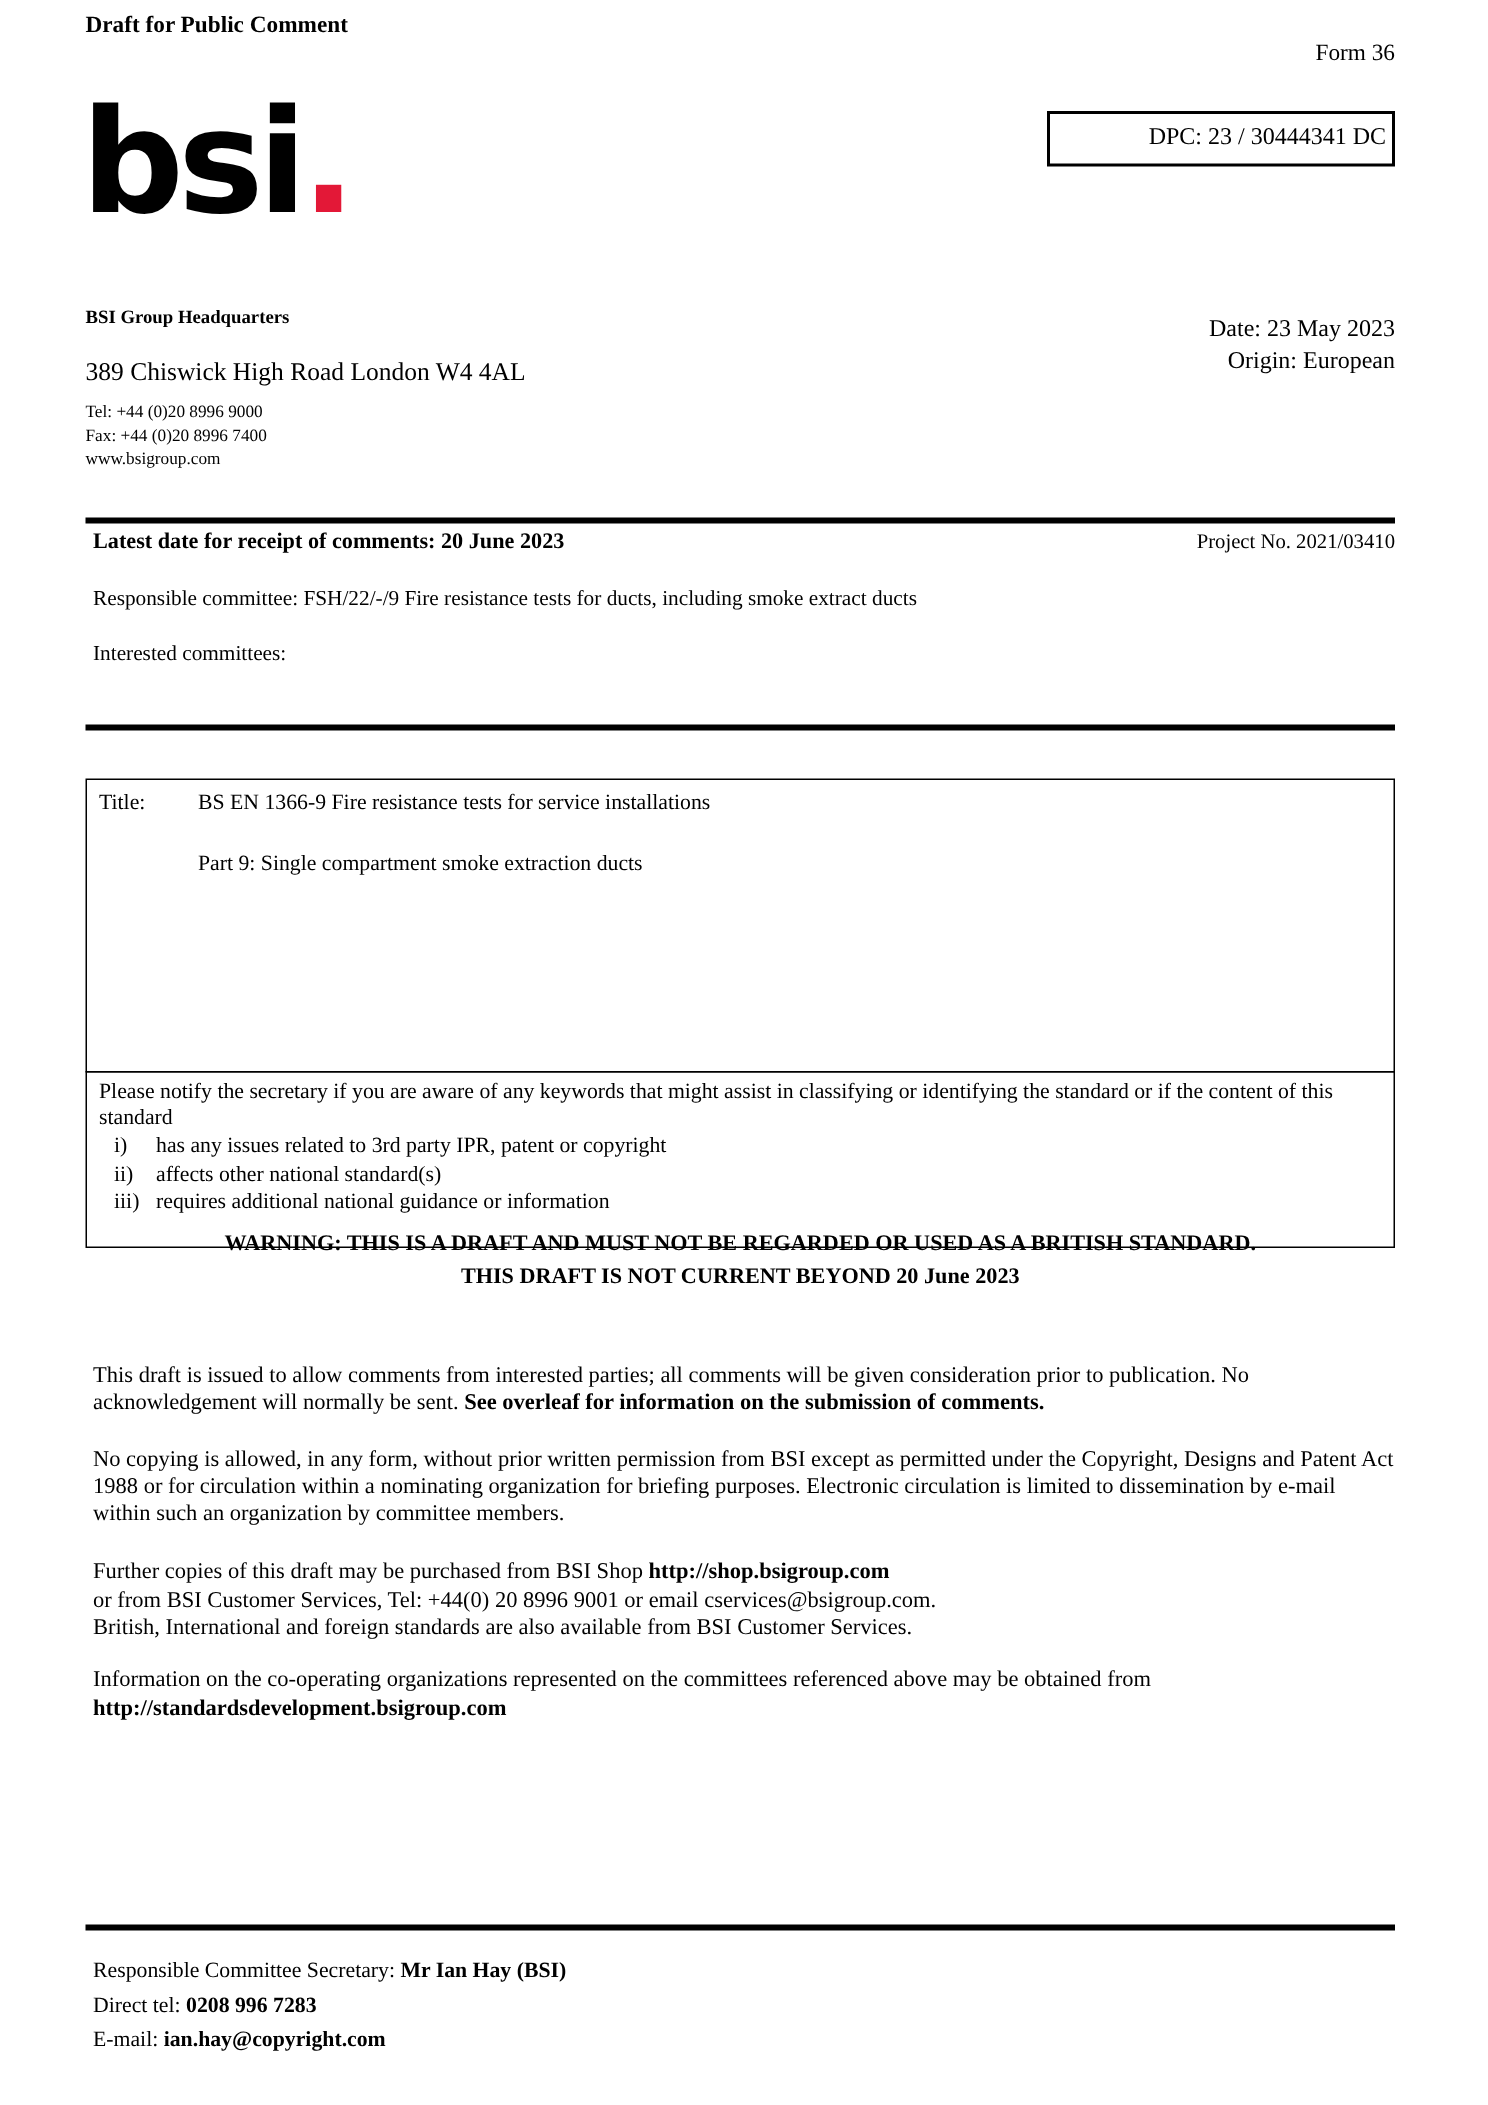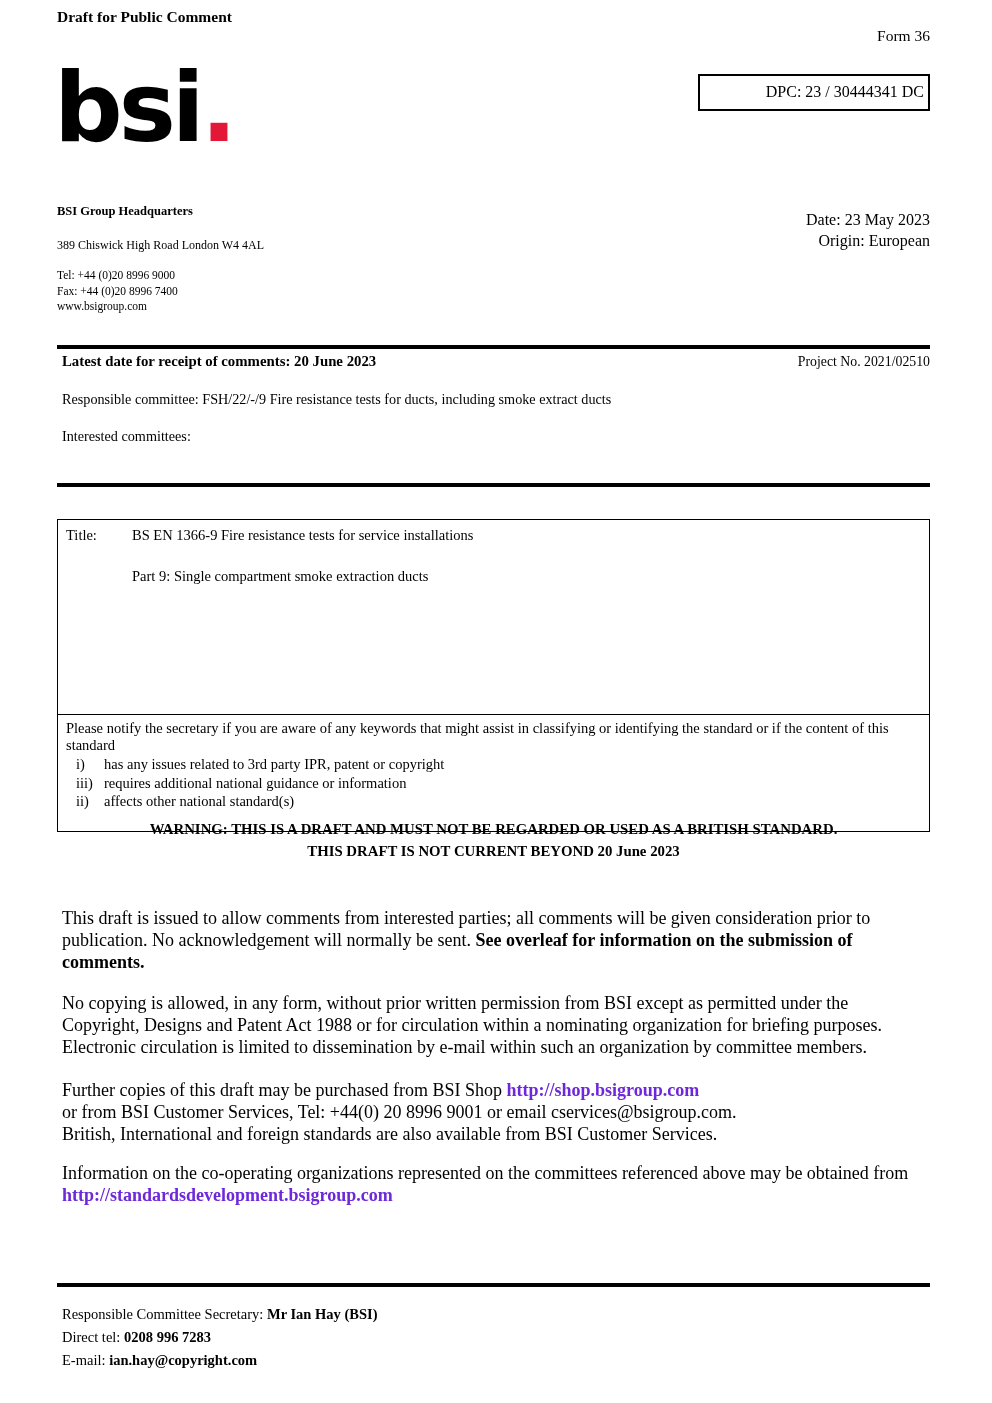--- a/index.html
+++ b/index.html
@@ -22,21 +22,21 @@
 
   .logo {
     left:54px; top:60px;
     font-family:"DejaVu Sans", sans-serif;
     font-weight:bold; font-size:96px; line-height:1;
     letter-spacing:-4px; color:#000;
   }
   .logo .dot { color:#e31837; letter-spacing:0; }
 
   .hq      { left:57px; top:204px; font-size:12.5px; font-weight:bold; }
-  .street  { left:57px; top:238px; font-size:12px; }
+  .street  { left:57px; top:238px; font-size:17px; }
   .contact { left:57px; top:268px; font-size:11.5px; line-height:1.35; }
 
   .meta { right:62px; top:210px; text-align:right; font-size:16px; line-height:1.3; }
 
   .rule { left:57px; width:873px; height:4px; background:#000; }
   .rule1 { top:345px; }
   .rule2 { top:483px; }
   .rule3 { top:1283px; }
 
   .row-latest {
@@ -64,27 +64,27 @@
   }
   .kw-item  { display:flex; padding-left:10px; margin-top:1px; }
   .kw-marker{ width:28px; flex:none; }
 
   .warning {
     left:57px; top:818px; width:873px;
     text-align:center; font-weight:bold;
     font-size:14.8px; line-height:1.5;
   }
 
-  .bodytext { left:62px; top:908px; width:868px; font-size:18px; line-height:1.22; }
+  .bodytext { left:62px; top:908px; width:868px; font-size:15px; line-height:1.22; }
   .bodytext p { margin:0; }
   .bodytext .gap1 { margin-top:19px; }
   .bodytext .gap2 { margin-top:21px; }
   .bodytext .gap3 { margin-top:17px; }
   b, .bold { font-weight:bold; }
-  a.doc-link { color:#6d28d9; font-weight:bold; text-decoration:none; }
+  a.doc-link { color:#000000; font-weight:bold; text-decoration:none; }
 
   .footer { left:62px; top:1303px; font-size:14.5px; line-height:1.6; }
 </style>
 </head>
 <body>
 
 <div class="abs hdr-draft">Draft for Public Comment</div>
 <div class="abs hdr-form">Form 36</div>
 
 <div class="abs dpc-box">DPC: 23 / 30444341 DC</div>
@@ -103,47 +103,47 @@
   <div>Date: 23 May 2023</div>
   <div>Origin: European</div>
 </div>
 
 <div class="abs rule rule1"></div>
 <div class="abs rule rule2"></div>
 <div class="abs rule rule3"></div>
 
 <div class="abs row-latest">
   <span class="latest">Latest date for receipt of comments: 20 June 2023</span>
-  <span class="projectno">Project No. 2021/02510</span>
+  <span class="projectno">Project No. 2021/03410</span>
 </div>
 
 <div class="abs resp">Responsible committee: FSH/22/-/9 Fire resistance tests for ducts, including smoke extract ducts</div>
 <div class="abs interested">Interested committees:</div>
 
 <div class="abs title-box">
   <div class="title-label">Title:</div>
   <div class="title-content">
     <div class="t1">BS EN 1366-9 Fire resistance tests for service installations</div>
     <div class="t2">Part 9: Single compartment smoke extraction ducts</div>
   </div>
 </div>
 
 <div class="abs kw-box">
   <div>Please notify the secretary if you are aware of any keywords that might assist in classifying or identifying the standard or if the content of this standard</div>
   <div class="kw-item">
     <span class="kw-marker">i)</span>
     <span>has any issues related to 3rd party IPR, patent or copyright</span>
   </div>
   <div class="kw-item">
+    <span class="kw-marker">ii)</span>
+    <span>affects other national standard(s)</span>
+  </div>
+  <div class="kw-item">
     <span class="kw-marker">iii)</span>
     <span>requires additional national guidance or information</span>
-  </div>
-  <div class="kw-item">
-    <span class="kw-marker">ii)</span>
-    <span>affects other national standard(s)</span>
   </div>
 </div>
 
 <div class="abs warning">
   <div>WARNING: THIS IS A DRAFT AND MUST NOT BE REGARDED OR USED AS A BRITISH STANDARD.</div>
   <div>THIS DRAFT IS NOT CURRENT BEYOND 20 June 2023</div>
 </div>
 
 <div class="abs bodytext">
   <p><span>This draft is issued to allow comments from interested parties; all comments will be given consideration prior to publication.  No acknowledgement will normally be sent. </span><b>See overleaf for information on the submission of comments.</b></p>

